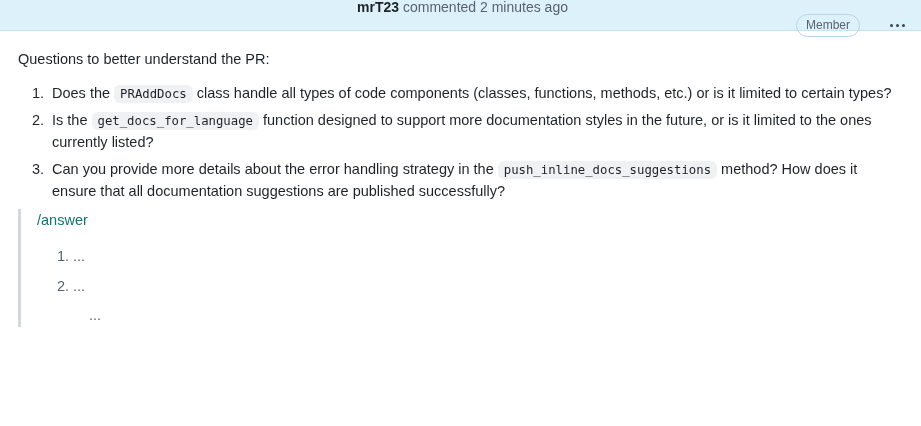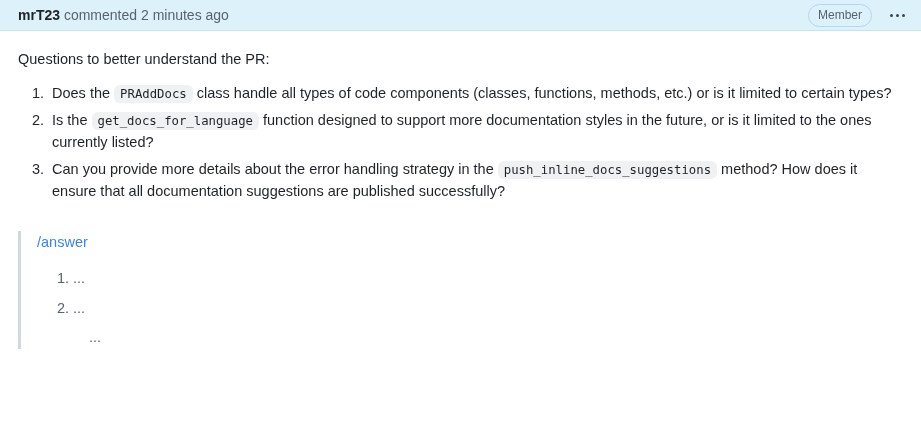--- a/index.html
+++ b/index.html
@@ -19,40 +19,41 @@
   
   .comment-header {
     position: relative;
     height: 31px;
     background: #ddf1fb;
     border-bottom: 1px solid #c5e4f3;
     display: flex;
     align-items: center;
     padding: 0 14px 0 18px;
     box-sizing: border-box;
+    flex-direction: column;
   }
   .header-meta {
     font-size: 14px;
     line-height: 1;
     white-space: nowrap;
   }
   .author {
     font-weight: bold;
     color: #1f2328;
     font-size: 14px;
   }
   .commented-text {
     color: #59636e;
     font-size: 14px;
   }
   .header-right {
     margin-left: auto;
     display: flex;
     align-items: center;
-    gap: 16px;
+    gap: 28px;
   }
   .member-badge {
     border: 1px solid #b6d7ea;
     border-radius: 2em;
     color: #59636e;
     font-size: 12px;
     line-height: 18px;
     padding: 1px 9px 2px 9px;
     background: transparent;
     white-space: nowrap;
@@ -76,21 +77,21 @@
   .comment-body {
     padding: 17px 16px 0 18px;
     font-size: 14.5px;
     line-height: 1.55;
     color: #1f2328;
   }
   .para {
     margin: 0 0 12px 0;
   }
   ol.questions {
-    margin: 0 0 28px 0;
+    margin: 0 0 6px 0;
     padding-left: 30px;
     list-style-position: outside;
   }
   ol.questions > li {
     margin-bottom: 4px;
     padding-left: 4px;
   }
   code.inline {
     font-family: "DejaVu Sans Mono", "Liberation Mono", monospace;
     font-size: 12.3px;
@@ -106,21 +107,21 @@
   blockquote.answer-format {
     margin: 0;
     padding: 0 0 0 16px;
     border-left: 3px solid #d1d9e0;
     color: #59636e;
   }
   blockquote.answer-format .quote-line {
     margin: 0 0 14px 0;
     font-size: 14.5px;
     line-height: 1.55;
-    color: #3b82f6;
+    color: #0f766e;
   }
   blockquote.answer-format ol.answers {
     margin: 0;
     padding-left: 36px;
     color: #59636e;
     font-size: 14.5px;
     line-height: 1.55;
   }
   blockquote.answer-format ol.answers > li {
     margin-bottom: 7px;

